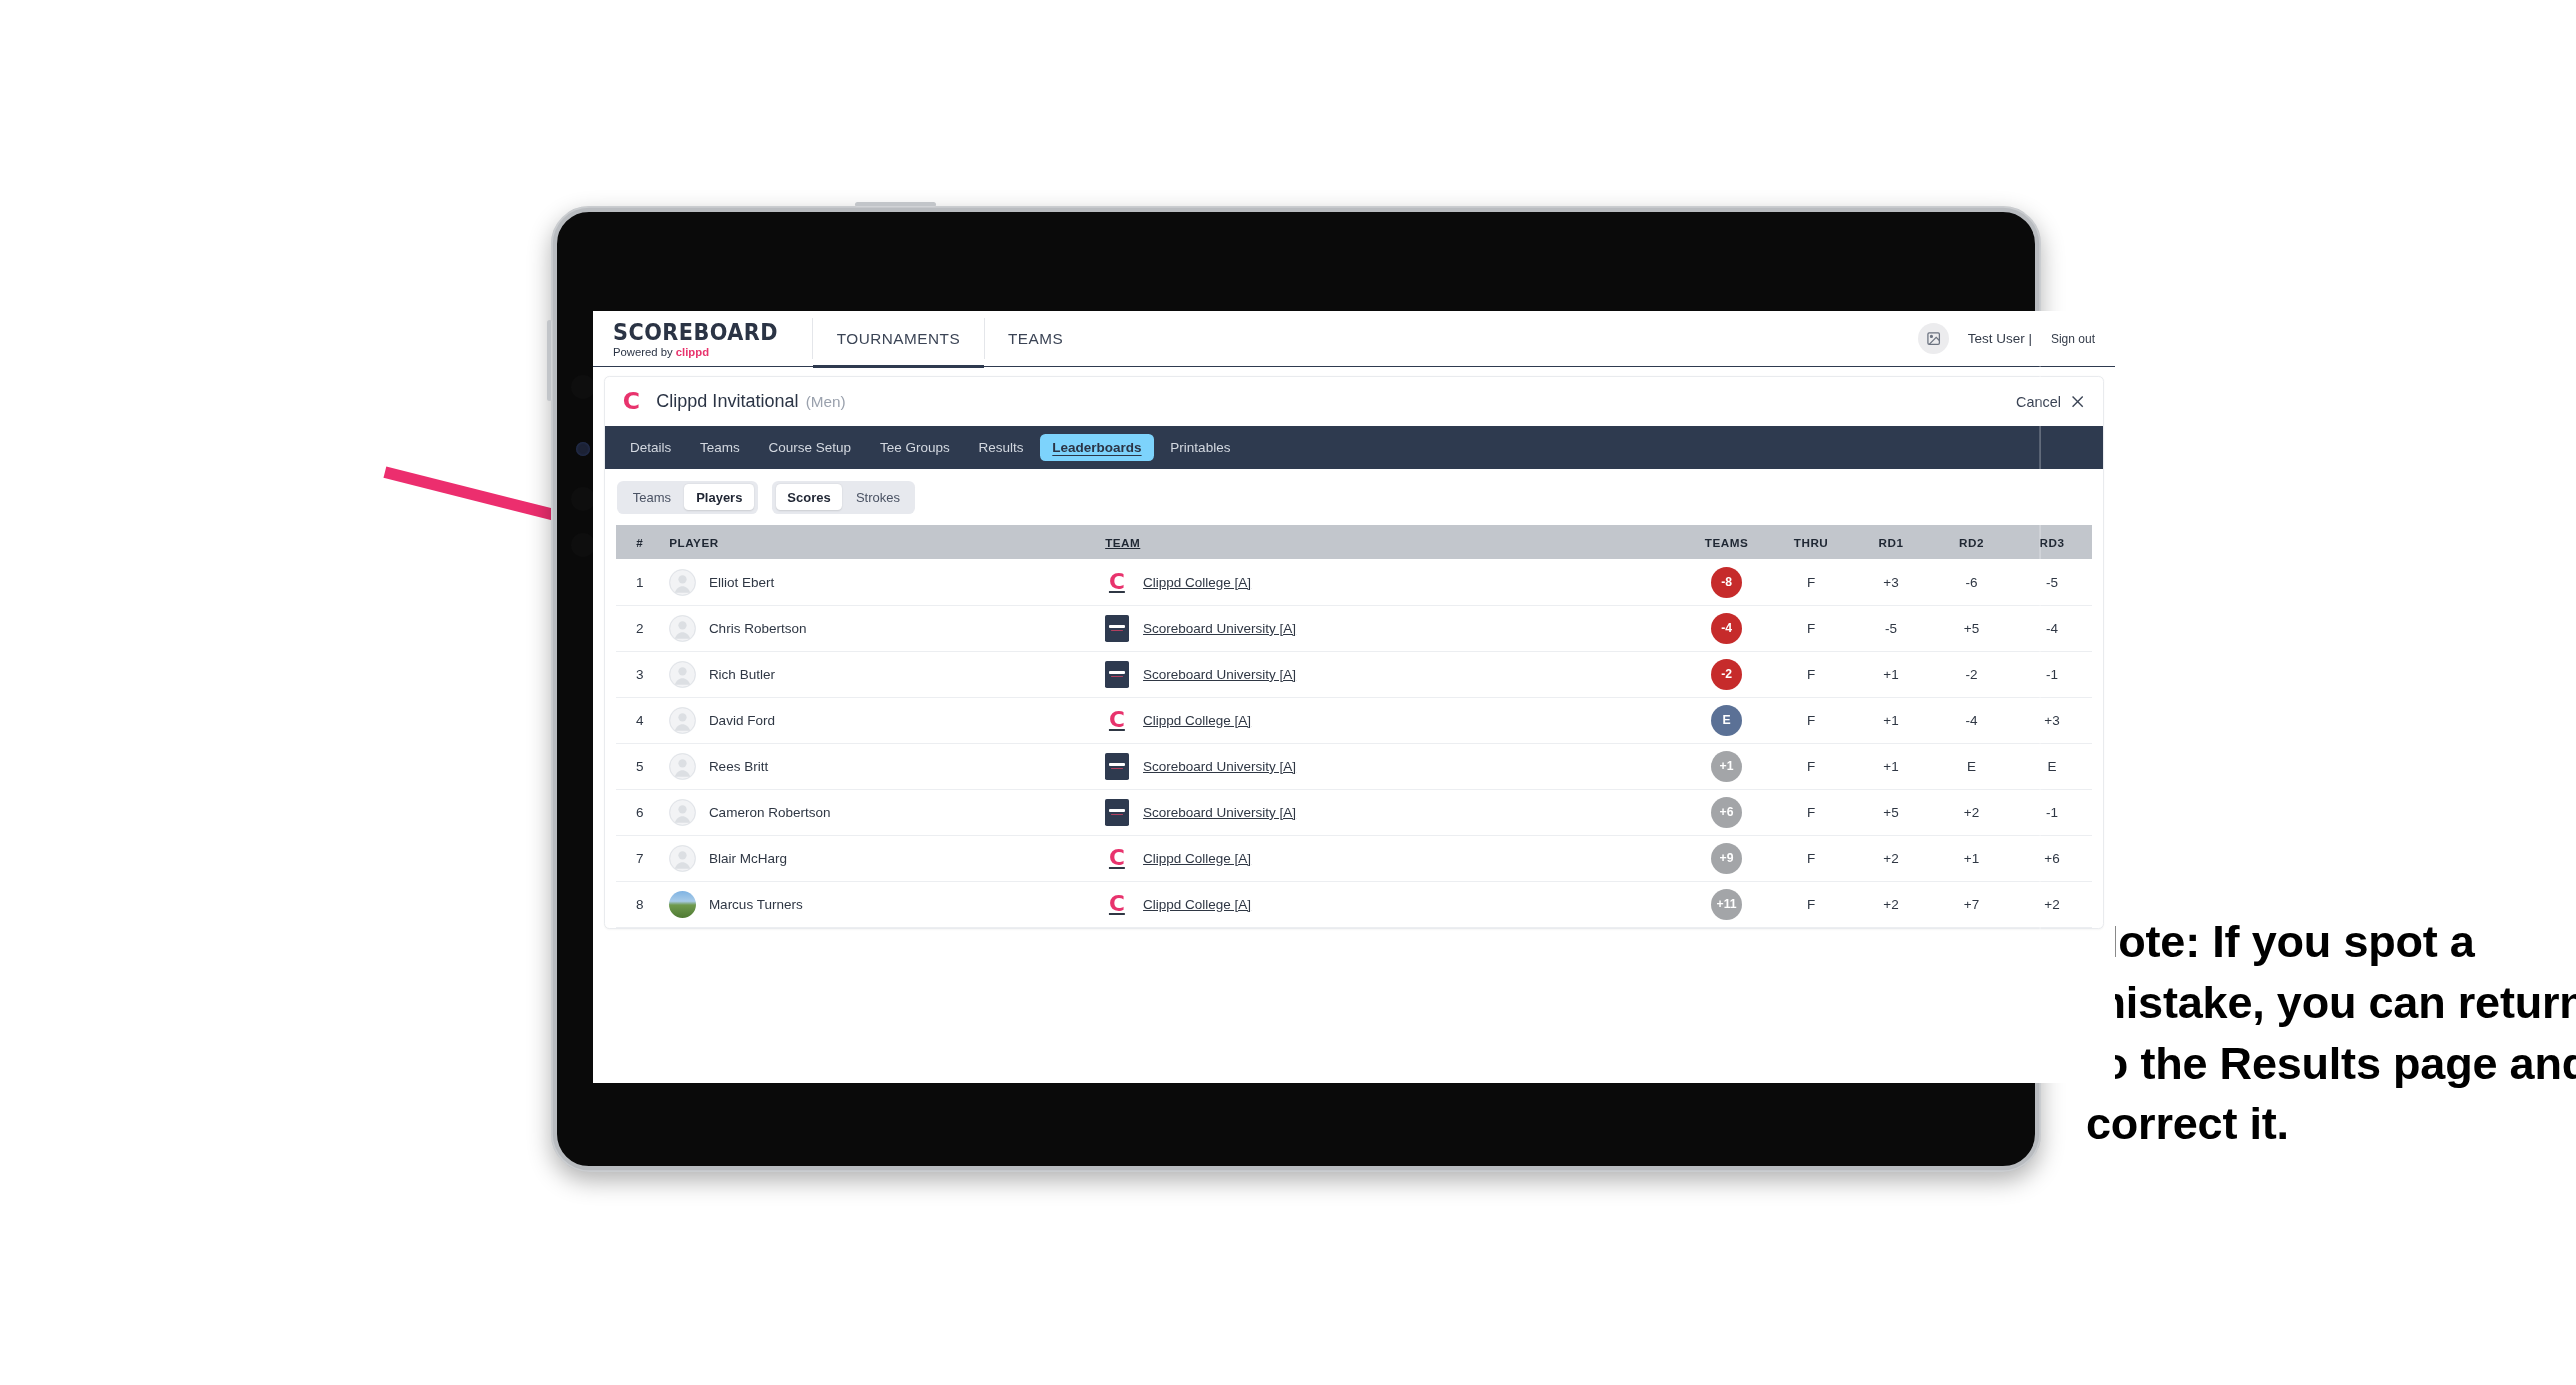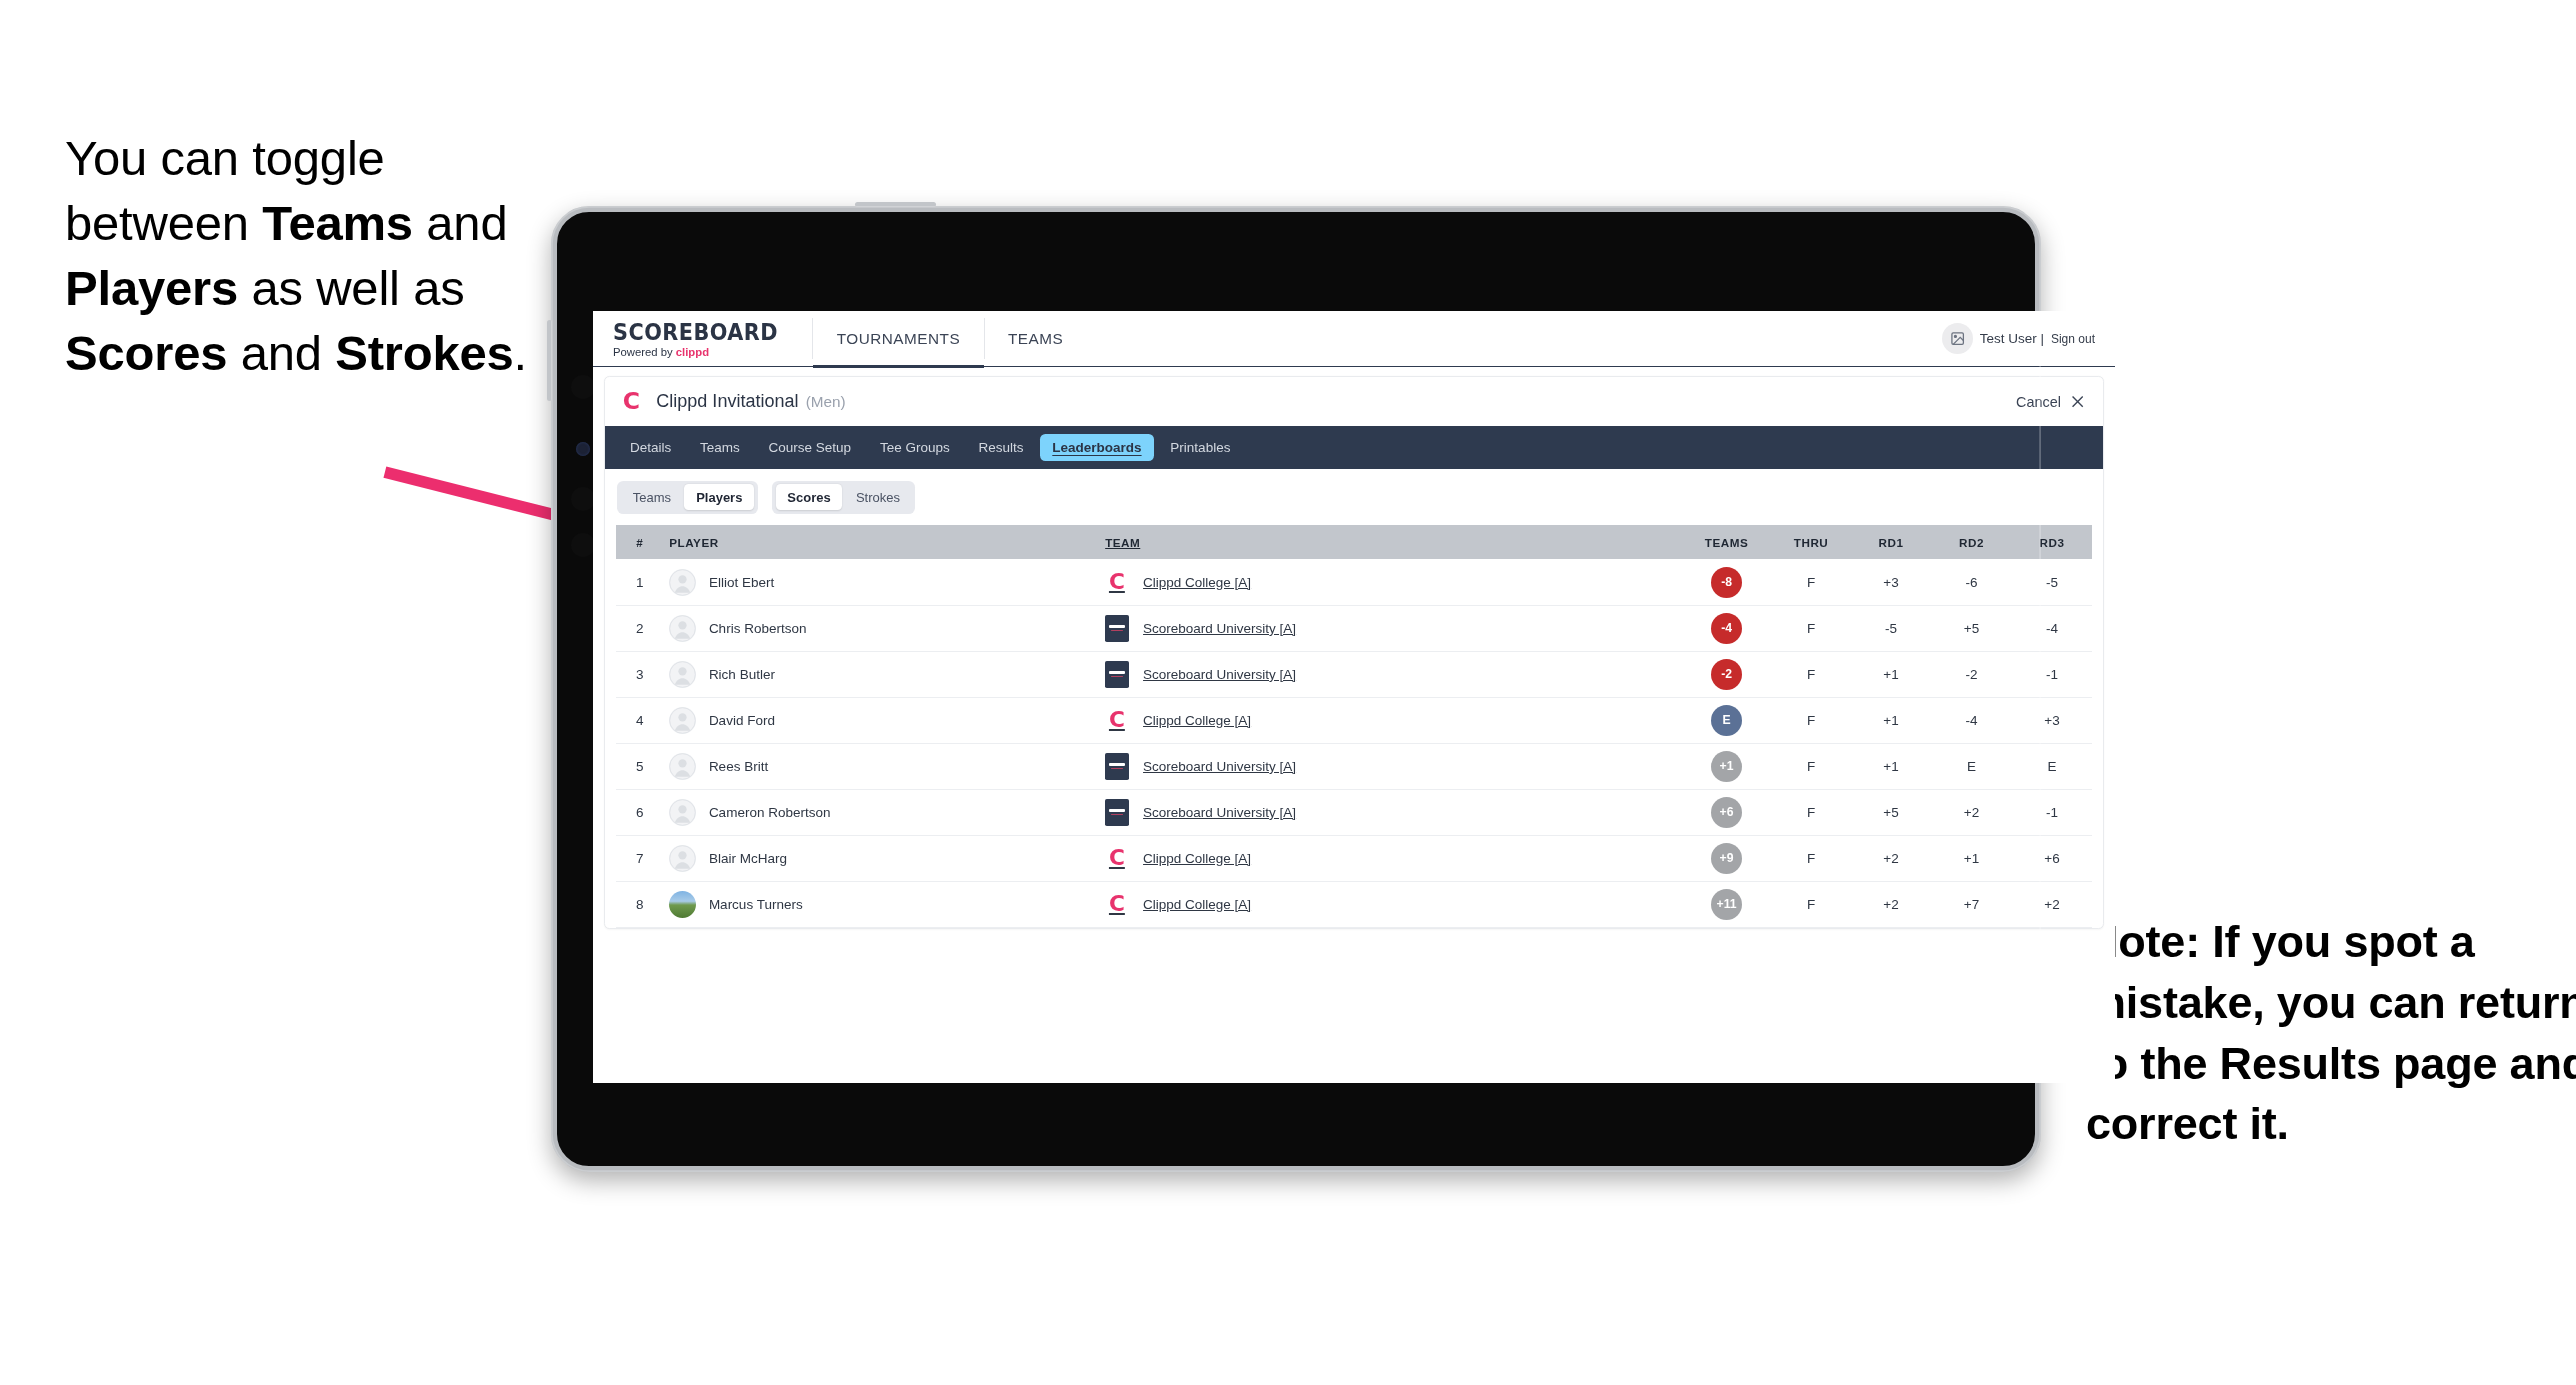--- a/index.html
+++ b/index.html
@@ -65,21 +65,21 @@
   .brand-sub .clippd { color:#e8336d; font-weight:700; }
   .appbar-sep { width:0.9px; background:#e4e6ea; margin: 7.2px 0; }
   .navtab {
     display:flex; align-items:center; padding: 0 23.5px;
     font-size: 15.3px; color:#3b4455; letter-spacing:0.5px;
     position: relative; cursor: pointer;
   }
   .navtab.active::after{
     content:""; position:absolute; left:0; right:0; bottom:-1.8px; height:2.7px; background:#2e3a4f;
   }
-  .appbar-right { margin-left:auto; display:flex; align-items:center; gap:7px; padding-right: 20px; }
+  .appbar-right { margin-left:auto; display:flex; align-items:center; gap:19px; padding-right: 20px; }
   .avatar-circle {
     width:31px;height:31px;border-radius:50%;background:#ececee;
     display:flex;align-items:center;justify-content:center; color:#6c7380;
   }
   .user-text { font-size:13.5px; color:#343c4a; }
   .signout { font-size:12px; color:#343c4a; cursor:pointer; }
 
   
   .tcard {
     margin: 9px 10.8px 0 10.8px; background:#fff; border:0.9px solid #e9ebee; border-radius:5.4px;
@@ -148,21 +148,20 @@
   .badge.red { background:#c62b2b; }
   .badge.blue { background:#5b7196; }
   .badge.gray { background:#a3a5a8; }
   .mono-cell { font-size:13px; color:#3a424f; }
 </style>
 </head>
 <body>
 
 <div id="stage">
 
-  <div class="annot" id="annot-left"><span>You can toggle between </span><b>Teams</b><span> and </span><b>Players</b><span> as well as </span><b>Scores</b><span> and </span><b>Strokes</b><span>.</span></div>
 
   <div class="annot" id="annot-right">Note: If you spot a mistake, you can return to the Results page and correct it.</div>
 
   <svg id="arrow" viewBox="0 0 350 130">
     <path d="M6 18 L300 92" stroke="#ec2e6e" stroke-width="13" stroke-linecap="butt" fill="none"></path>
     <path d="M322 100 L258 60 L262 118 Z" fill="#ec2e6e"></path>
   </svg>
 
   <div id="tablet">
     <div class="bezel-dot spk" style="left:14.4px; top:163px;"></div>

